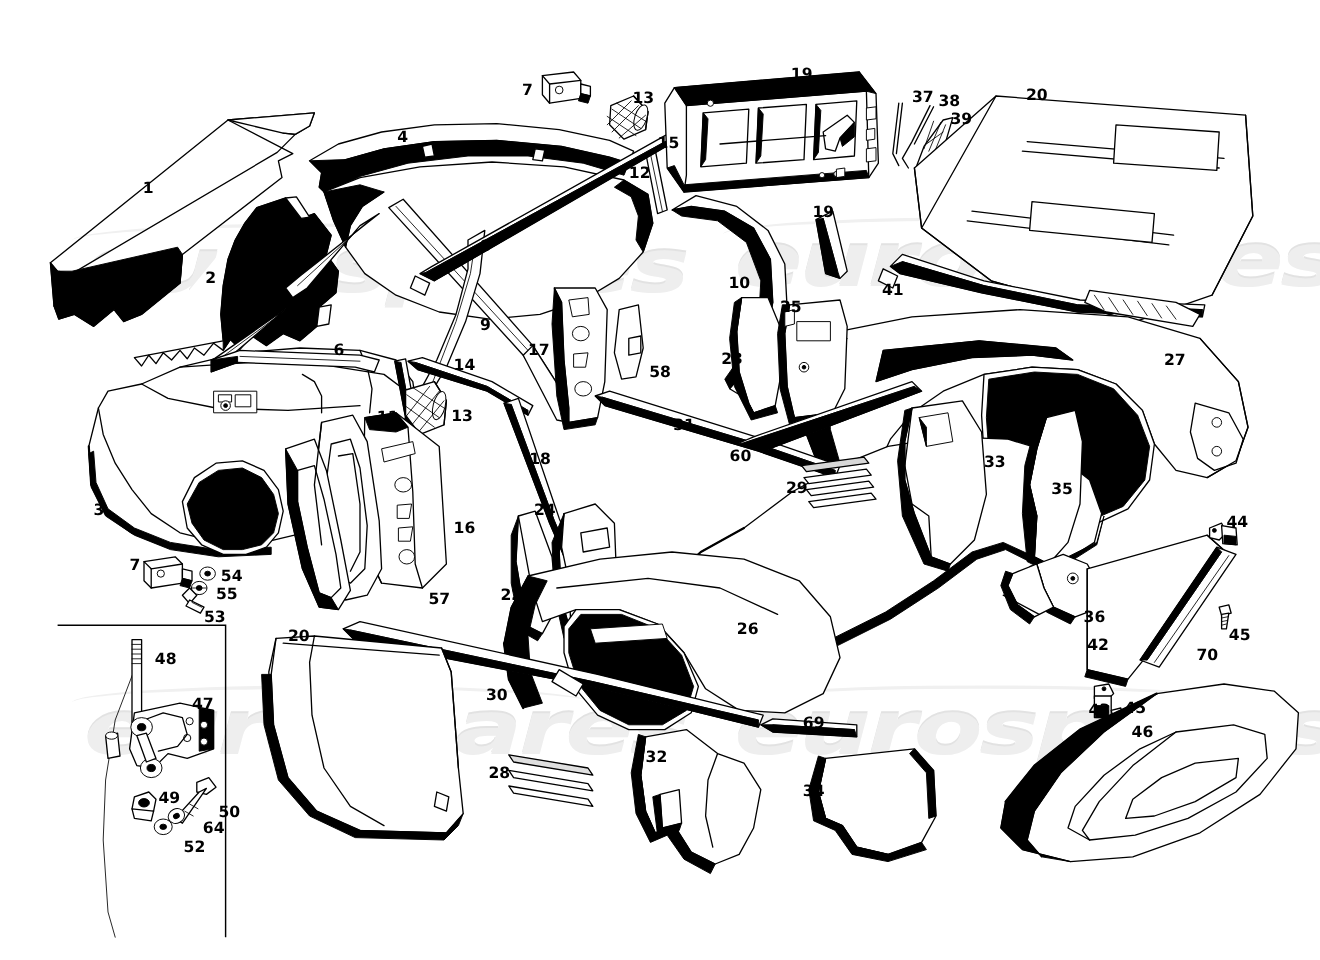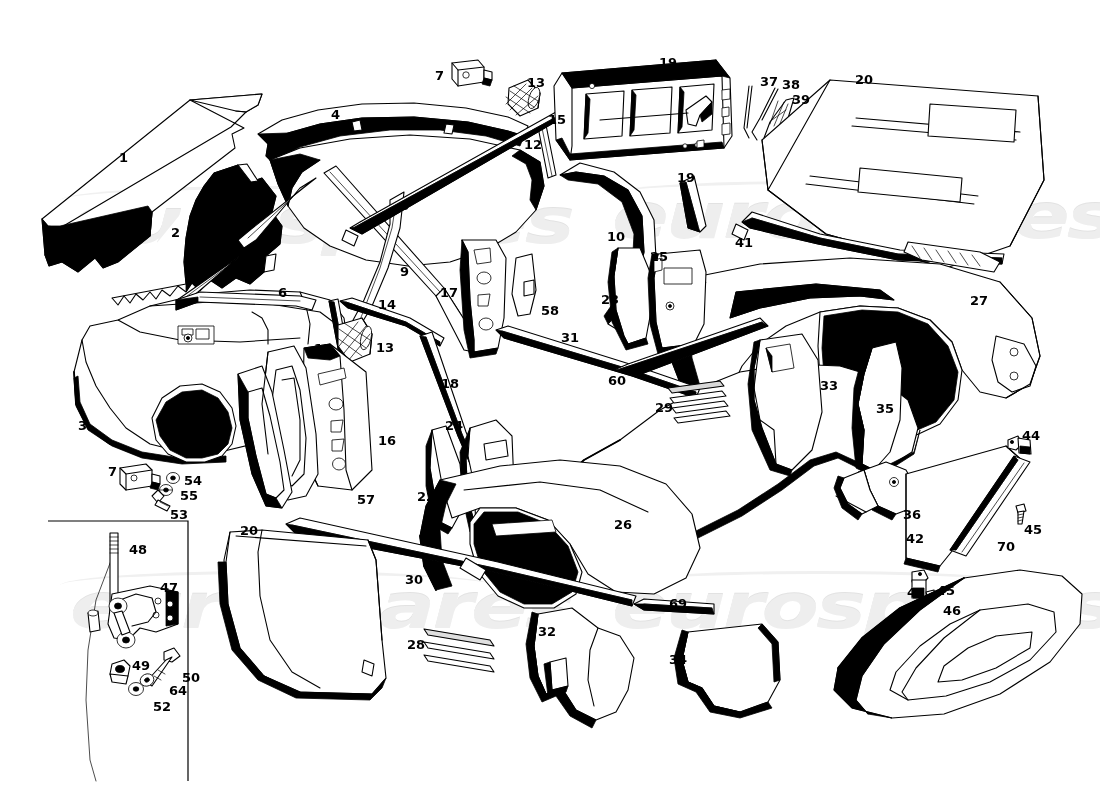--- a/index.html
+++ b/index.html
@@ -653,21 +653,21 @@
     <span class="callout" style="left:659px; top:56px;">19</span>
     <span class="callout" style="left:417px; top:490px;">22</span>
     <span class="callout" style="left:601px; top:293px;">23</span>
     <span class="callout" style="left:445px; top:419px;">24</span>
     <span class="callout" style="left:650px; top:250px;">25</span>
     <span class="callout" style="left:614px; top:518px;">26</span>
     <span class="callout" style="left:970px; top:294px;">27</span>
     <span class="callout" style="left:407px; top:638px;">28</span>
     <span class="callout" style="left:655px; top:401px;">29</span>
     <span class="callout" style="left:405px; top:573px;">30</span>
-    <span class="callout" style="left:561px; top:331px;">31</span>
+    <span class="callout" style="left:561px; top:348px;">31</span>
     <span class="callout" style="left:538px; top:625px;">32</span>
     <span class="callout" style="left:820px; top:379px;">33</span>
     <span class="callout" style="left:669px; top:653px;">34</span>
     <span class="callout" style="left:876px; top:402px;">35</span>
     <span class="callout" style="left:903px; top:508px;">36</span>
     <span class="callout" style="left:760px; top:75px;">37</span>
     <span class="callout" style="left:782px; top:78px;">38</span>
     <span class="callout" style="left:792px; top:93px;">39</span>
     <span class="callout" style="left:855px; top:73px;">20</span>
     <span class="callout" style="left:735px; top:236px;">41</span>

